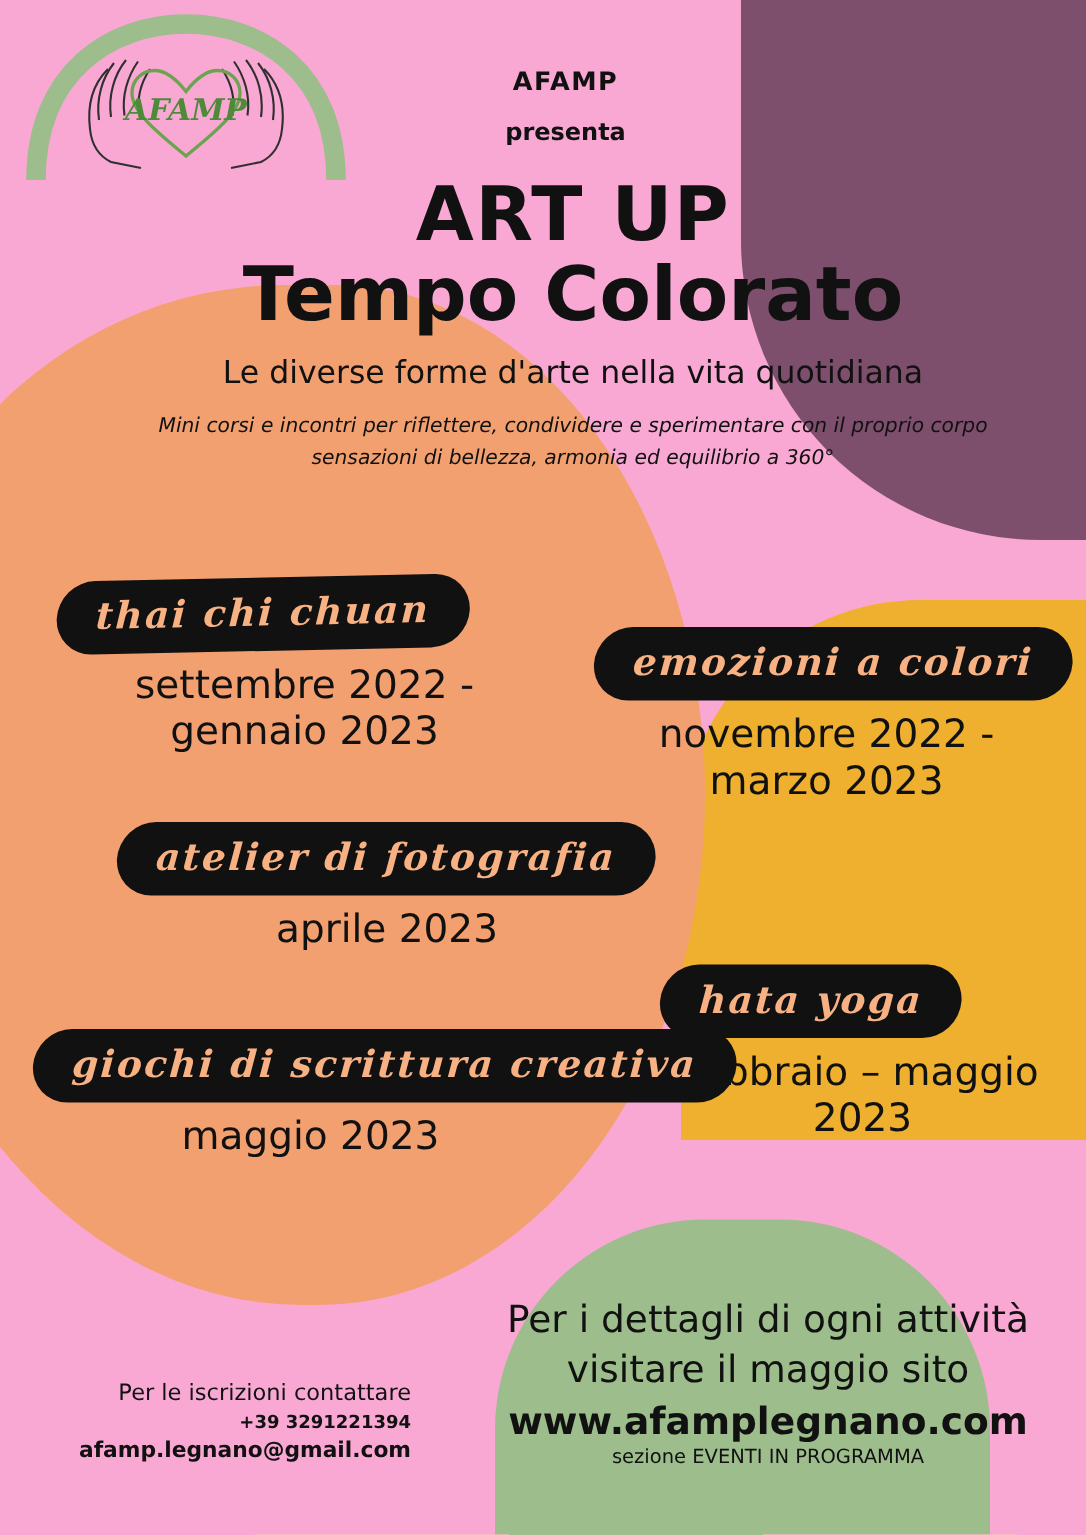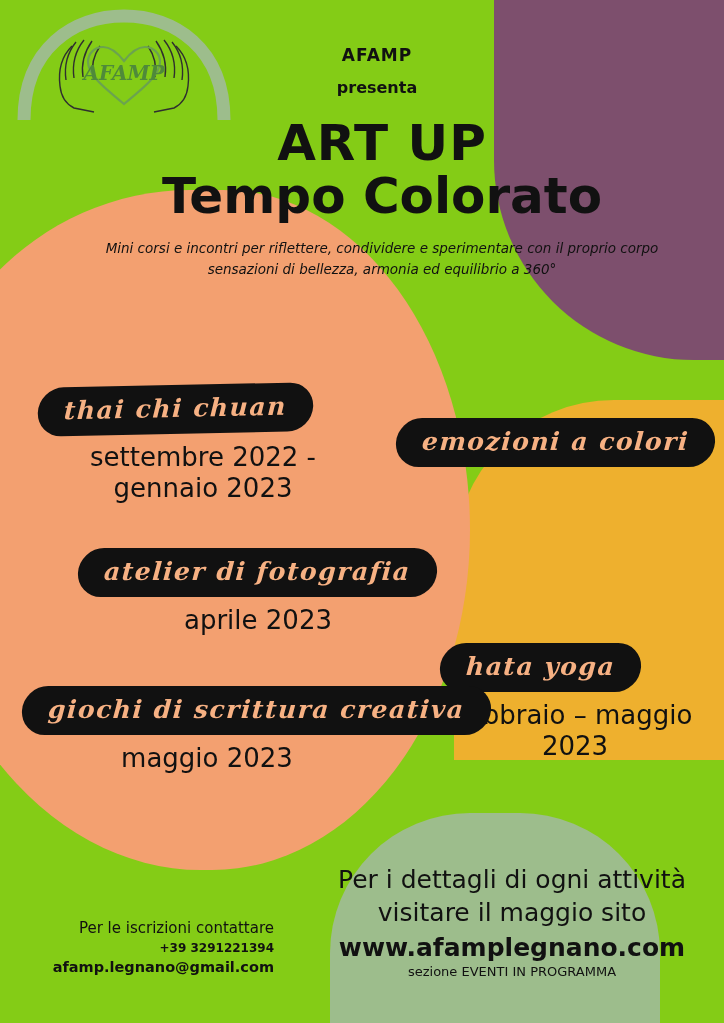--- a/index.html
+++ b/index.html
@@ -11,21 +11,21 @@
     height: 1023px;
     background: #ffffff;
     font-family: "DejaVu Sans", sans-serif;
     overflow: hidden;
   }
   .poster {
     position: relative;
     width: 724px;
     height: 1023px;
     overflow: hidden;
-    background: #84cc16;
+    background: #f9a8d4;
   }
 
   
   .blob {
     position: absolute;
     z-index: 0;
   }
   .blob-purple {
     top: -40px;
     right: -60px;
@@ -241,36 +241,41 @@
       <path d="M110 96 C88 78 74 66 74 54 C74 45 81 39 89 39 C96 39 103 44 110 53 C117 44 124 39 131 39 C139 39 146 45 146 54 C146 66 132 78 110 96 Z" fill="none" stroke="#6ba34f" stroke-width="2.2"></path>
       <text x="110" y="72" text-anchor="middle" font-family="DejaVu Serif, serif" font-size="20" font-weight="bold" font-style="italic" fill="#4f8a3a">AFAMP</text>
     </svg>
   </div>
 
   <div class="header">
     <div class="afamp-line1">AFAMP</div>
     <div class="afamp-line2">presenta</div>
     <div class="title-main">ART UP</div>
     <div class="title-sub">Tempo Colorato</div>
+    <div class="tagline">Le diverse forme d'arte nella vita quotidiana</div>
     <div class="desc">
       <div>Mini corsi e incontri per riflettere, condividere e sperimentare con il proprio corpo</div>
       <div>sensazioni di bellezza, armonia ed equilibrio a 360°</div>
     </div>
   </div>
 
   <div class="course" id="course-0">
     <div class="pill">thai chi chuan</div>
     <div class="dates">
       <div>settembre 2022 -</div>
       <div>gennaio 2023</div>
     </div>
   </div>
 
   <div class="course" id="course-1">
     <div class="pill">emozioni a colori</div>
+    <div class="dates">
+      <div>novembre 2022 -</div>
+      <div>marzo 2023</div>
+    </div>
   </div>
 
   <div class="course" id="course-2">
     <div class="pill">atelier di fotografia</div>
     <div class="dates">
       <div>aprile 2023</div>
     </div>
   </div>
 
   <div class="course" id="course-3">

